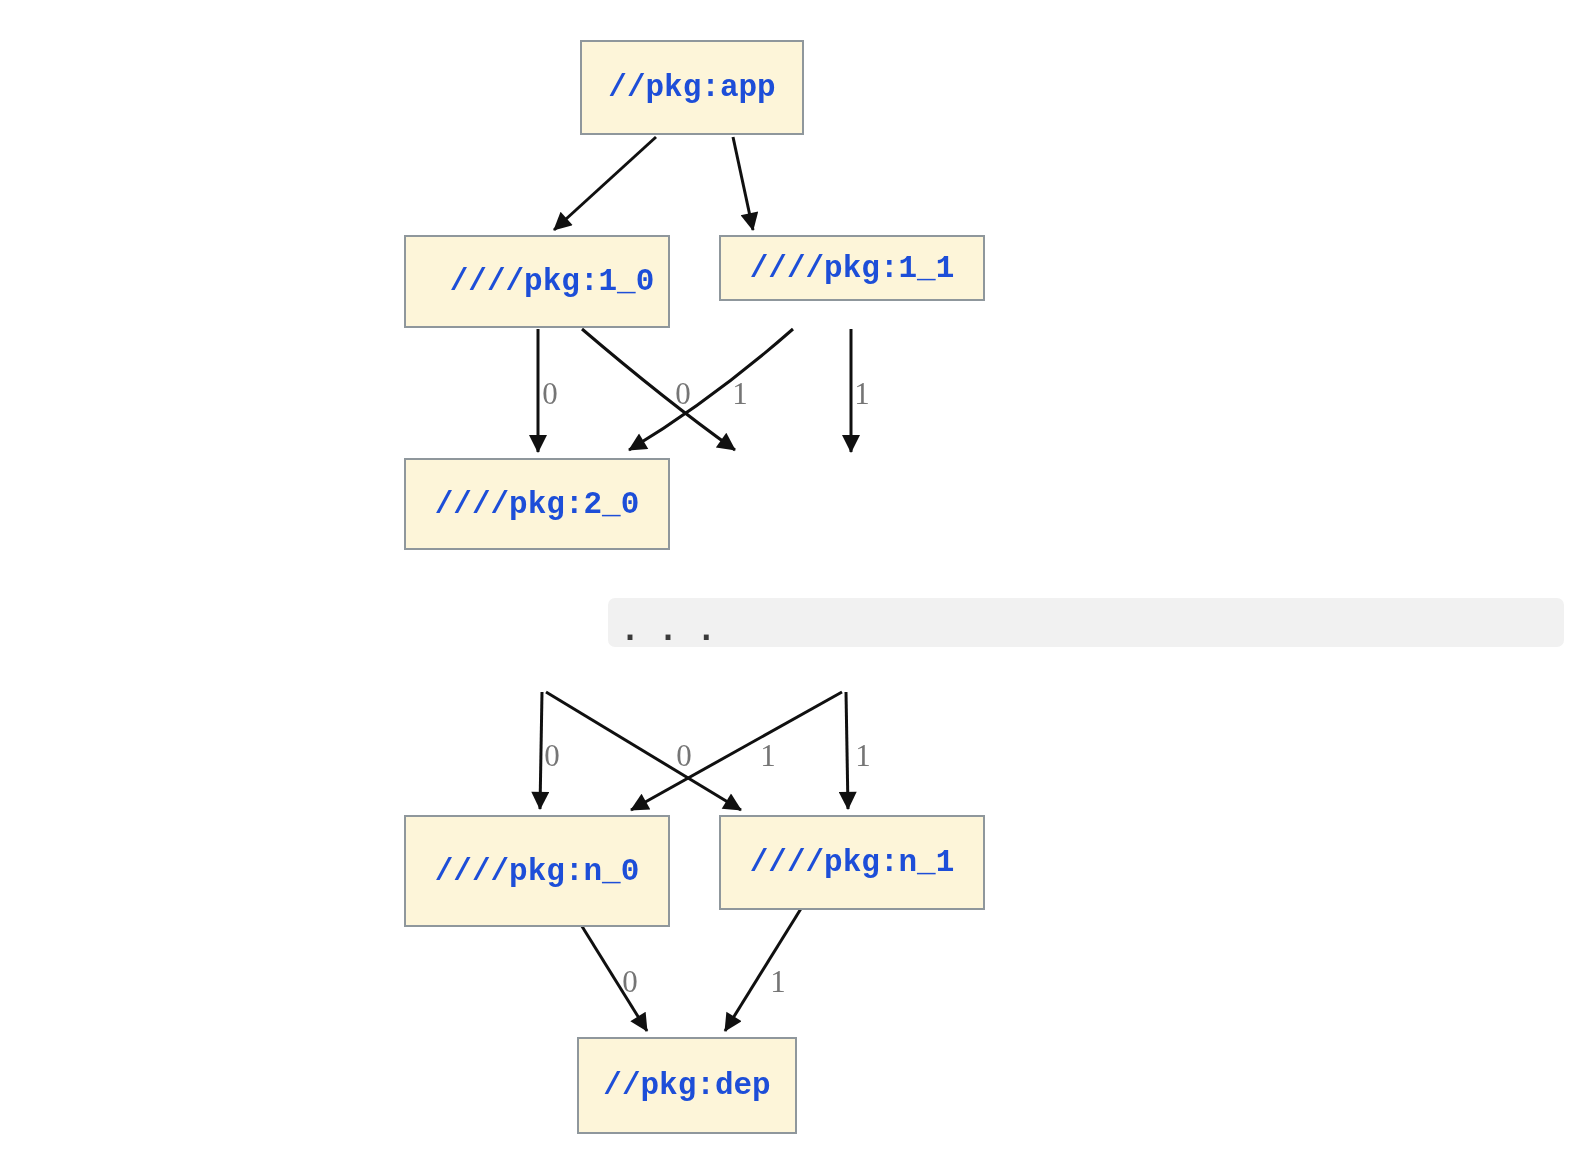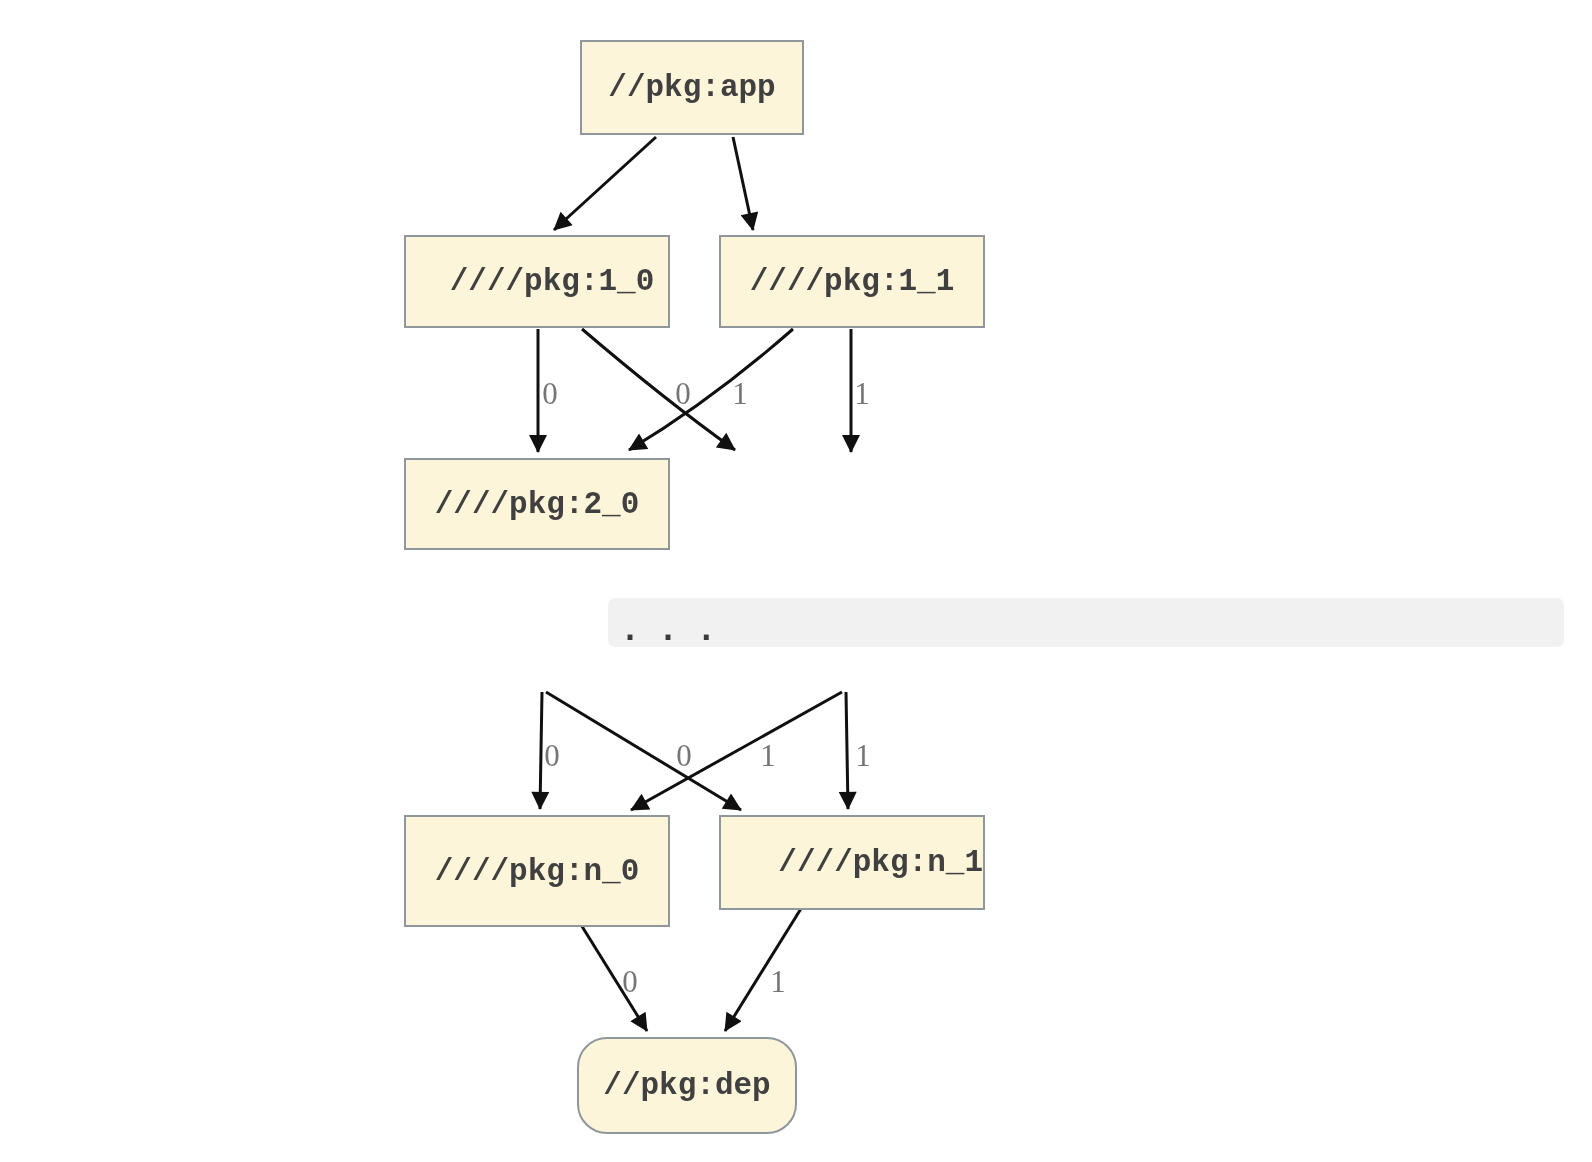--- a/index.html
+++ b/index.html
@@ -36,21 +36,21 @@
     position: absolute;
     box-sizing: border-box;
     background: #fdf5d9;
     border: 2px solid #8f979c;
     display: flex;
     align-items: center;
     justify-content: center;
     font-family: "Liberation Mono", monospace;
     font-weight: bold;
     font-size: 31px;
-    color: #404040;
+    color: #1d4ed8;
     white-space: nowrap;
   }
   .ellipsis-band {
     position: absolute;
     left: 608px;
     top: 598px;
     width: 956px;
     height: 49px;
     background: #f1f1f1;
     border-radius: 7px;
@@ -109,38 +109,38 @@
   </svg>
 
   <div class="node" style="left:580px; top:40px;  width:224px; height:95px;">
     <span>//pkg:app</span>
   </div>
 
   <div class="node" style="left:404px; top:235px; width:266px; height:93px;padding-left:30px;">
     <span>////pkg:1_0</span>
   </div>
 
-  <div class="node" style="left:719px; top:235px; width:266px; height:93px;">
+  <div class="node" style="left:719px; top:235px; width:266px; height:66px;">
     <span>////pkg:1_1</span>
   </div>
 
   <div class="node" style="left:404px; top:458px; width:266px; height:92px;">
     <span>////pkg:2_0</span>
   </div>
 
 
   <div class="ellipsis-band">
     <span class="dots">. . .</span>
   </div>
 
   <div class="node" style="left:404px; top:815px; width:266px; height:112px;">
     <span>////pkg:n_0</span>
   </div>
 
-  <div class="node" style="left:719px; top:815px; width:266px; height:95px;justify-content:flex-end;">
+  <div class="node" style="left:719px; top:815px; width:266px; height:95px;">
     <span>////pkg:n_1</span>
   </div>
 
-  <div class="node" style="left:577px; top:1037px; width:220px; height:97px;border-radius:30px;">
+  <div class="node" style="left:577px; top:1037px; width:220px; height:97px;">
     <span>//pkg:dep</span>
   </div>
 
 </div>
 
 </body></html>

